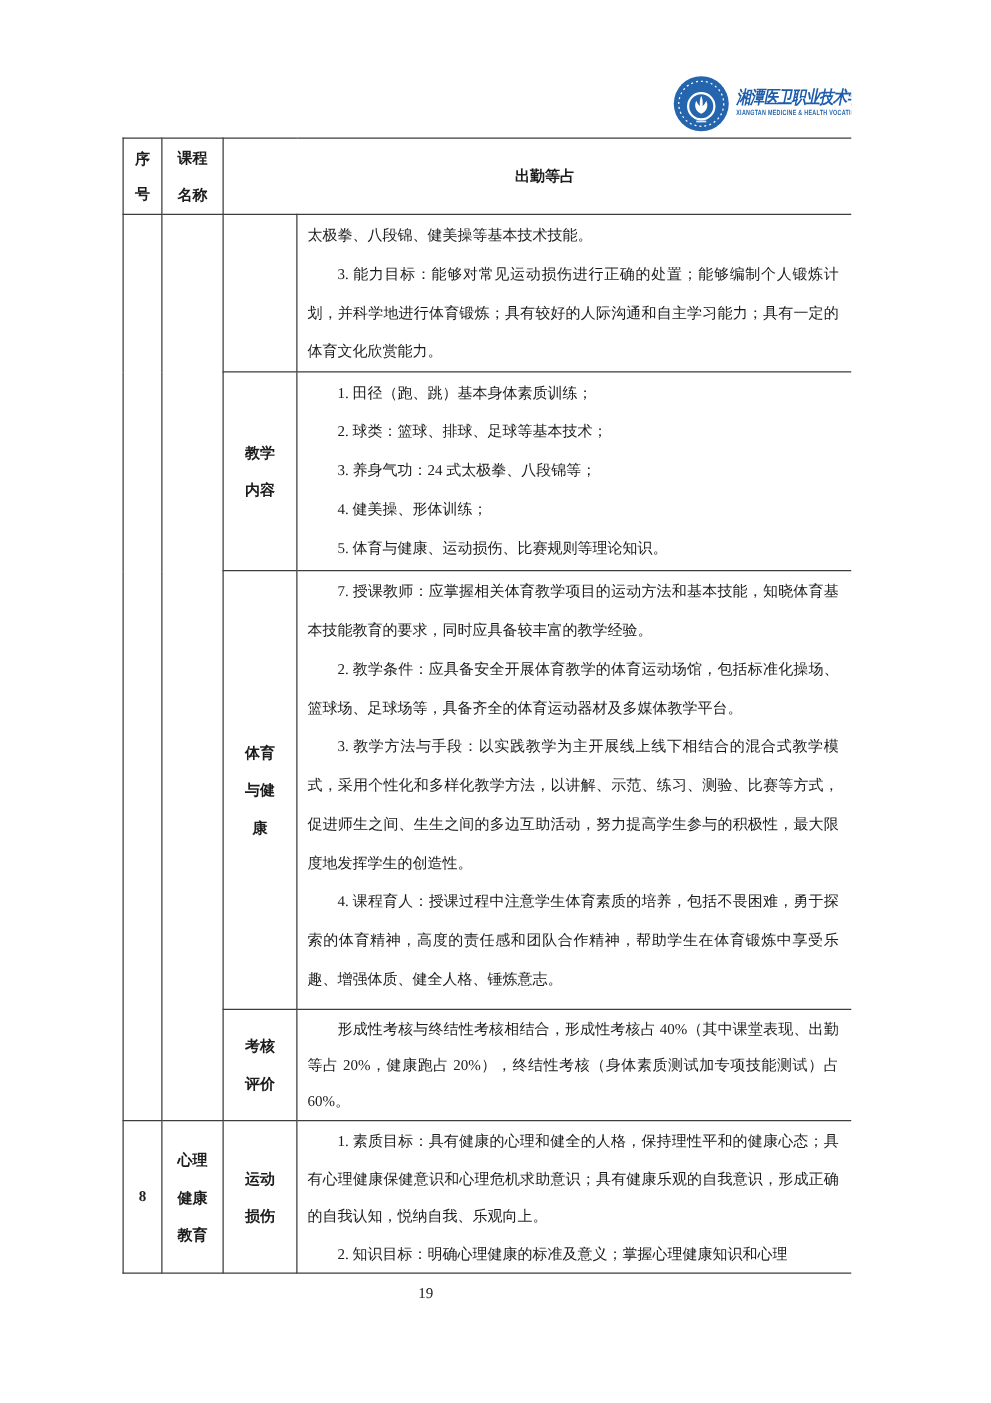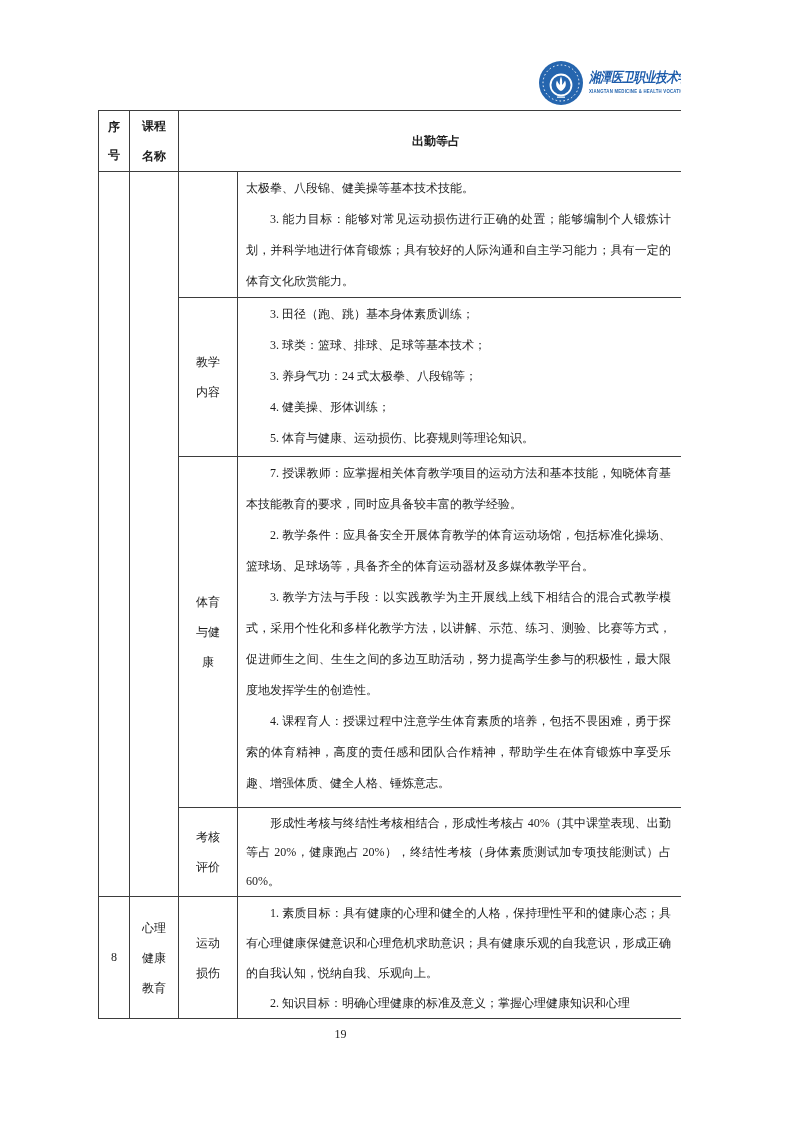--- a/index.html
+++ b/index.html
@@ -40,21 +40,21 @@
   }
   .course th { font-weight:bold; text-align:center; vertical-align:middle; }
   .h-hd { height:61px; }
   .h-r0 { height:125px; }
   .h-r1 { height:159px; }
   .h-r2 { height:351px; }
   .h-r3 { height:87px; }
   .h-r4 { height:122px; }
 
   .cell-center { text-align:center; vertical-align:middle; }
-  .bold { font-weight:normal;margin-left:28px; }
+  .bold { font-weight:bold;margin-left:28px; }
   .w1 { width:16px; margin:0 auto; line-height:28px; }
   .w2 { width:32px; margin:0 auto; line-height:30px; }
 
   td.content {
     vertical-align:top;
     text-align:justify;
     padding:1px 22px 0 8px;
   }
   td.content p { margin:0; text-indent:2em; }
   td.content p.no-indent { text-indent:0; }
@@ -117,22 +117,22 @@
           <p class="no-indent">太极拳、八段锦、健美操等基本技术技能。</p>
           <p>3. 能力目标：能够对常见运动损伤进行正确的处置；能够编制个人锻炼计划，并科学地进行体育锻炼；具有较好的人际沟通和自主学习能力；具有一定的体育文化欣赏能力。</p>
         </td>
       </tr>
 
       <tr class="h-r1">
         <td class="cell-center bold">
             <div class="w2">教学内容</div>
           </td>
         <td class="content lh31">
-          <p>3. 田径（跑、跳）基本身体素质训练；</p>
-          <p>3. 球类：篮球、排球、足球等基本技术；</p>
+          <p>1. 田径（跑、跳）基本身体素质训练；</p>
+          <p>2. 球类：篮球、排球、足球等基本技术；</p>
           <p>3. 养身气功：24 式太极拳、八段锦等；</p>
           <p>4. 健美操、形体训练；</p>
           <p>5. 体育与健康、运动损伤、比赛规则等理论知识。</p>
         </td>
       </tr>
 
       <tr class="h-r2">
         <td class="cell-center bold">
             <div class="w2">体育与健康</div>
           </td>

